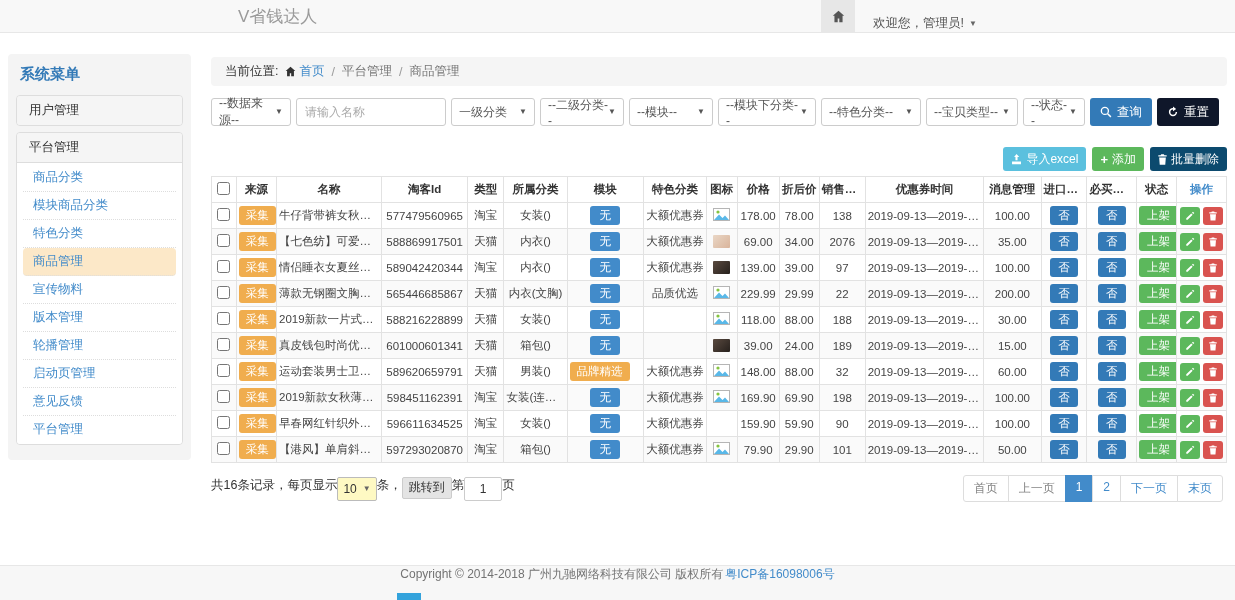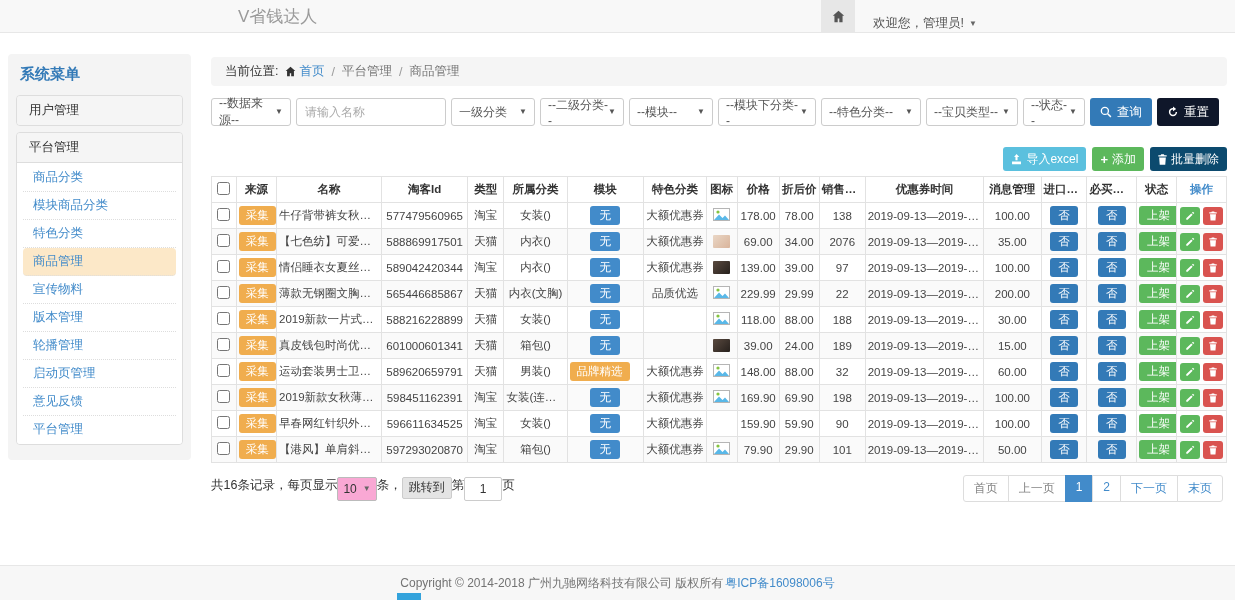--- a/index.html
+++ b/index.html
@@ -64,31 +64,31 @@
   .p-on { background:#5cb85c; }
   .opbtn { width:20px; height:18px; border:none; border-radius:3px; display:inline-flex; align-items:center; justify-content:center; cursor:pointer; vertical-align:middle; }
   .op-edit { background:#5cb85c; margin-right:3px; }
   .op-del { background:#d9534f; }
   .thumb { display:inline-block; width:17px; height:13px; border-radius:1px; vertical-align:middle; }
   .t-light { background:linear-gradient(135deg,#ead7c6,#d9b49b); }
   .t-dark { background:linear-gradient(135deg,#5a4a40,#26201c); }
   
   .pagefoot { margin-top:12px; display:flex; justify-content:space-between; align-items:center; font-size:12.5px; color:#333; }
   .page-summary { display:flex; }
-  .mini-sel { height:24px; border:1px solid #bbb; border-radius:2px; background:#f9a8d4; display:flex; align-items:center; gap:6px; padding:0 5px; font-size:12px; cursor:pointer; }
+  .mini-sel { height:24px; border:1px solid #bbb; border-radius:2px; background:#fef9c3; display:flex; align-items:center; gap:6px; padding:0 5px; font-size:12px; cursor:pointer; }
   .jump-btn { height:22px; background:#e4e4e4; border:1px solid #ccc; border-radius:2px; font-size:12px; color:#333; padding:0 6px; cursor:pointer; font-family:inherit; }
   .jump-input { width:38px; height:24px; border:1px solid #ccc; border-radius:2px; text-align:center; font-size:12px; font-family:inherit; color:#333; }
   .pager { display:flex; margin-right:4px; }
   .page { border:1px solid #ddd; padding:4px 10px; color:#428bca; background:#fff; margin-left:-1px; font-size:12px; cursor:pointer; }
   .page:first-child { border-radius:3px 0 0 3px; margin-left:0; }
   .page:last-child { border-radius:0 3px 3px 0; }
   .page.muted { color:#848484; }
   .page.active { background:#428bca; border-color:#428bca; color:#fff; }
   
-  footer { position:absolute; left:0; right:0; bottom:0; height:35px; background:#f7f7f7; border-top:1px solid #e7e7e7; display:flex; align-items:center; justify-content:center; gap:2px; font-size:12px; color:#737373; z-index:5;margin-top:24px; }
+  footer { position:absolute; left:0; right:0; bottom:0; height:35px; background:#f7f7f7; border-top:1px solid #e7e7e7; display:flex; align-items:flex-start; justify-content:center; gap:2px; font-size:12px; color:#737373; z-index:5;margin-top:24px; }
   footer a { color:#428bca; text-decoration:none; cursor:pointer; }
   .bottom-blue { position:absolute; left:397px; bottom:0; width:24px; height:7px; background:#33a3dc; z-index:6; }
   svg { display:block; }
 </style>
 </head>
 <body>
 
 <div class="topbar">
   <div class="brand">V省钱达人</div>
   <div class="topbar-right">

